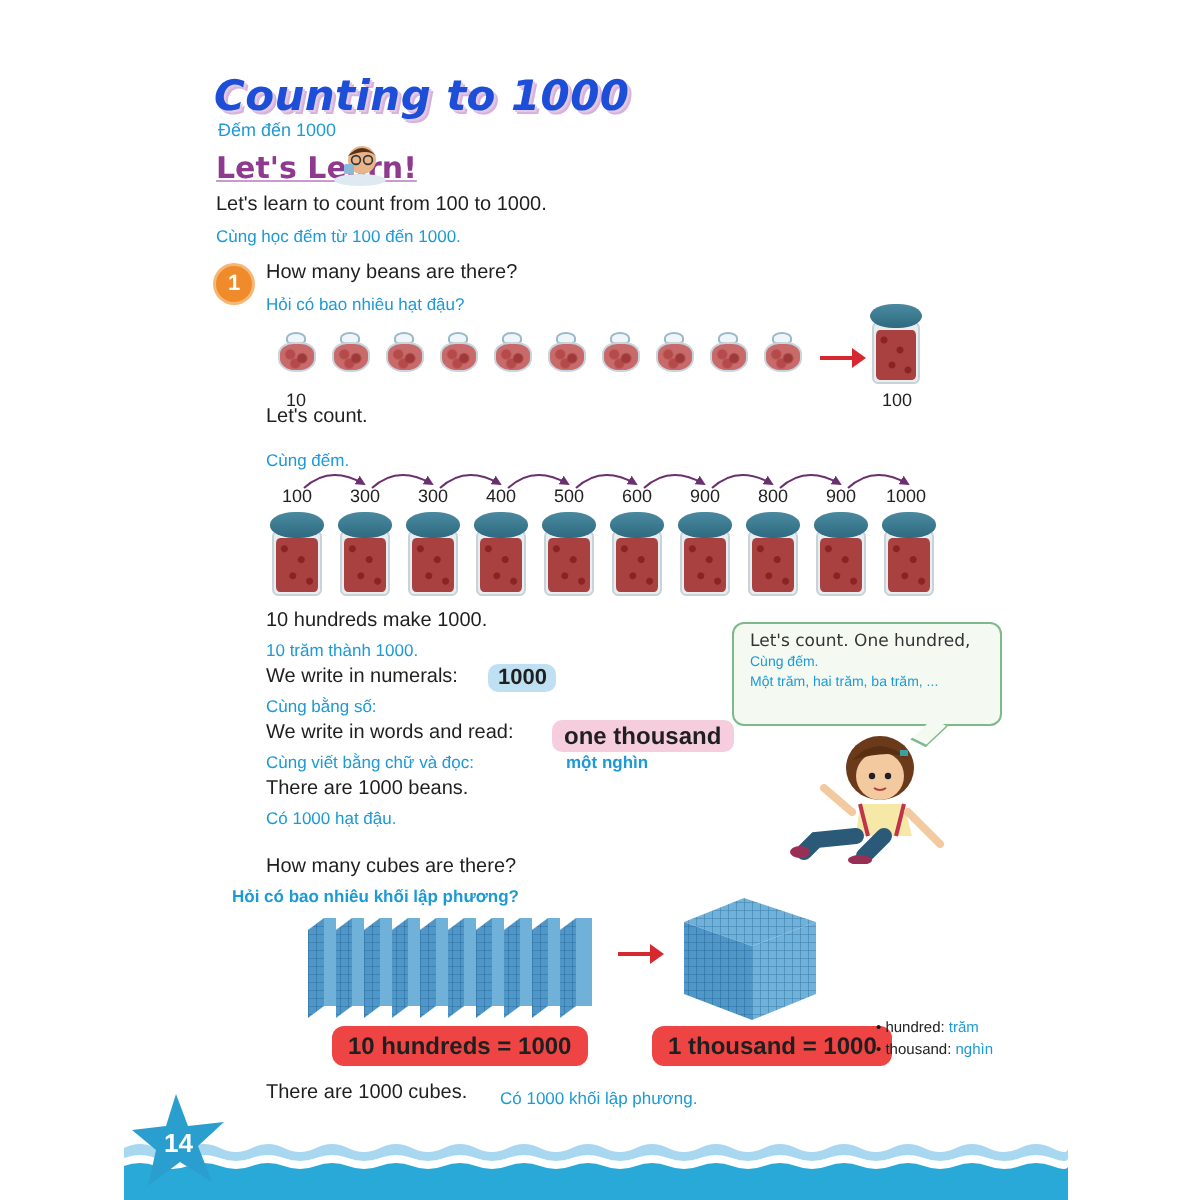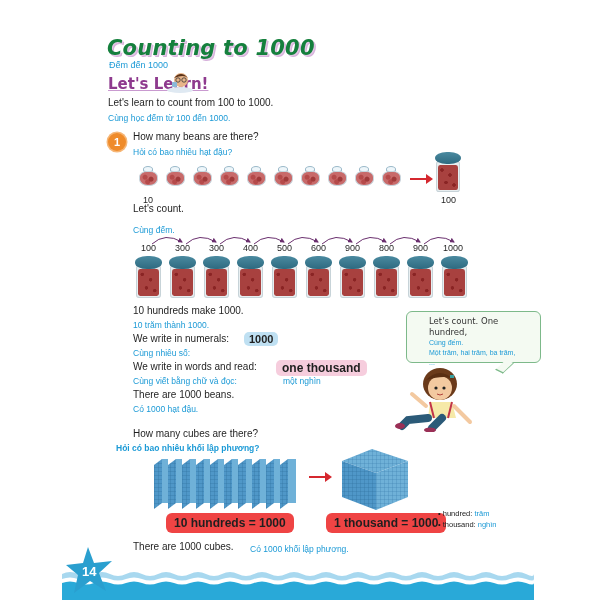--- a/index.html
+++ b/index.html
@@ -3,21 +3,21 @@
 <meta charset="utf-8">
 <style>
   * { box-sizing: border-box; margin: 0; padding: 0; }
   html, body { width: 600px; height: 600px; background: #ffffff; overflow: hidden; }
   body { position: relative; font-family: "Liberation Sans", "DejaVu Sans", sans-serif; color: #1a1a1a; }
 
   .abs { position: absolute; }
 
   .title {
     left: 107px; top: 36px; font-size: 21px; font-weight: bold; font-style: italic;
-    color: #15803d; letter-spacing: 0.2px;
+    color: #1d4ed8; letter-spacing: 0.2px;
     text-shadow: 1px 1px 0 #e3c9e6, 2px 2px 0 #d7b2dc;
     font-family: "DejaVu Sans", sans-serif;
   }
   .title-vi { left: 109px; top: 60px; font-size: 9px; color: #1c9ad6; }
 
   .learn-title {
     left: 108px; top: 75px; font-size: 15px; font-weight: bold; color: #8e3a8e;
     font-family: "DejaVu Sans", sans-serif; text-decoration: underline; text-decoration-color: #c99ad0;
   }
   .learn-avatar { left: 166px; top: 70px; width: 28px; height: 24px; }
@@ -50,22 +50,21 @@
   .arrow-red::after { content: ""; position: absolute; right: -5px; top: -4px; border-left: 7px solid #d5282f; border-top: 5px solid transparent; border-bottom: 5px solid transparent; }
 
   .num-label { position: absolute; font-size: 9px; color: #1f1f1f; }
 
   .pill-blue { background: #bfe0f2; border-radius: 5px; font-weight: bold; color: #1f1f1f; padding: 1px 5px; }
   .pill-pink { background: #f6cddd; border-radius: 5px; font-weight: bold; color: #1f1f1f; padding: 1px 6px; }
 
   .speech {
     left: 366px; top: 311px; width: 135px; height: 52px;
     border: 1.5px solid #7db98a; border-radius: 6px; background: #f4faf2;
-    padding: 4px 22px;
-    margin-left: 40px;
+    padding: 4px 8px;
   }
   .speech::after {
     content: ""; position: absolute; left: 92px; bottom: -10px; width: 10px; height: 10px;
     background: #f4faf2; border-right: 1.5px solid #7db98a; border-bottom: 1.5px solid #7db98a;
     transform: skewX(-35deg) rotate(20deg);
   }
   .speech .en-s { font-size: 8.5px; color: #333; line-height: 11px; font-family: "DejaVu Sans", sans-serif; }
   .speech .vi-s { font-size: 7px; color: #1c9ad6; line-height: 10px; }
 
   .girl { left: 392px; top: 362px; width: 90px; height: 70px; }
@@ -232,26 +231,26 @@
     <div class="glass"></div>
     <div class="beans"></div>
     <div class="lid"></div>
   </div>
 
 <div class="abs en" style="left:133px; top:305px;">10 hundreds make 1000.</div>
 <div class="abs vi" style="left:133px; top:320px;">10 trăm thành 1000.</div>
 
 <div class="abs en" style="left:133px; top:333px;">We write in numerals:</div>
 <div class="abs en pill-blue" style="left:244px; top:332px; font-size:11px;">1000</div>
-<div class="abs vi" style="left:133px; top:348px;">Cùng nhiêu số:</div>
+<div class="abs vi" style="left:133px; top:348px;">Cùng bằng số:</div>
 
 <div class="abs en" style="left:133px; top:361px;">We write in words and read:</div>
 <div class="abs en pill-pink" style="left:276px; top:360px; font-size:12px;">one thousand</div>
 <div class="abs vi" style="left:133px; top:376px;">Cùng viết bằng chữ và đọc:</div>
-<div class="abs vi" style="left:283px; top:376px;">một nghìn</div>
+<div class="abs vi" style="left:283px; top:376px;font-weight:bold;">một nghìn</div>
 
 <div class="abs en" style="left:133px; top:389px;">There are 1000 beans.</div>
 <div class="abs vi" style="left:133px; top:404px;">Có 1000 hạt đậu.</div>
 
 <div class="abs speech">
   <div class="en-s">Let's count. One hundred,</div>
   <div class="vi-s">Cùng đếm.</div>
   <div class="vi-s">Một trăm, hai trăm, ba trăm, ...</div>
 </div>
 

